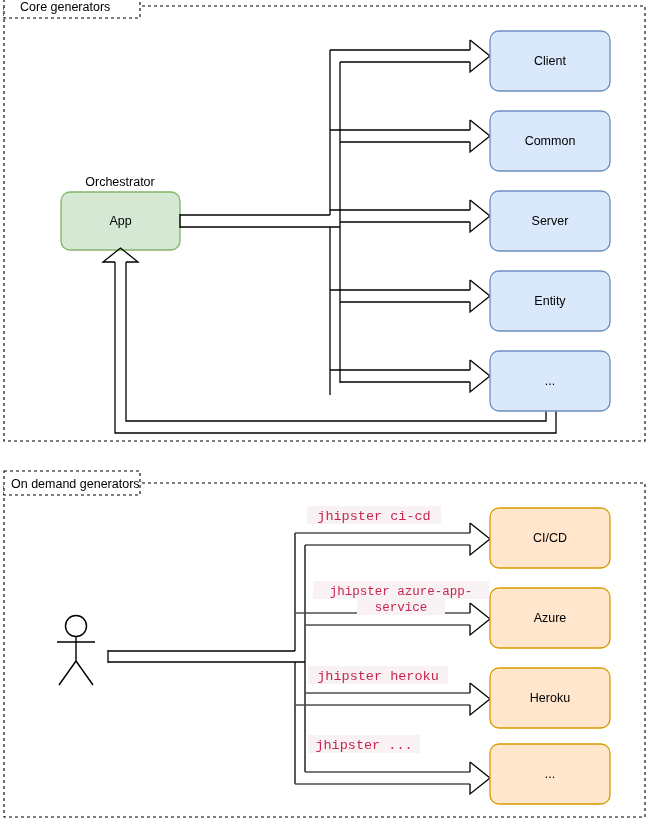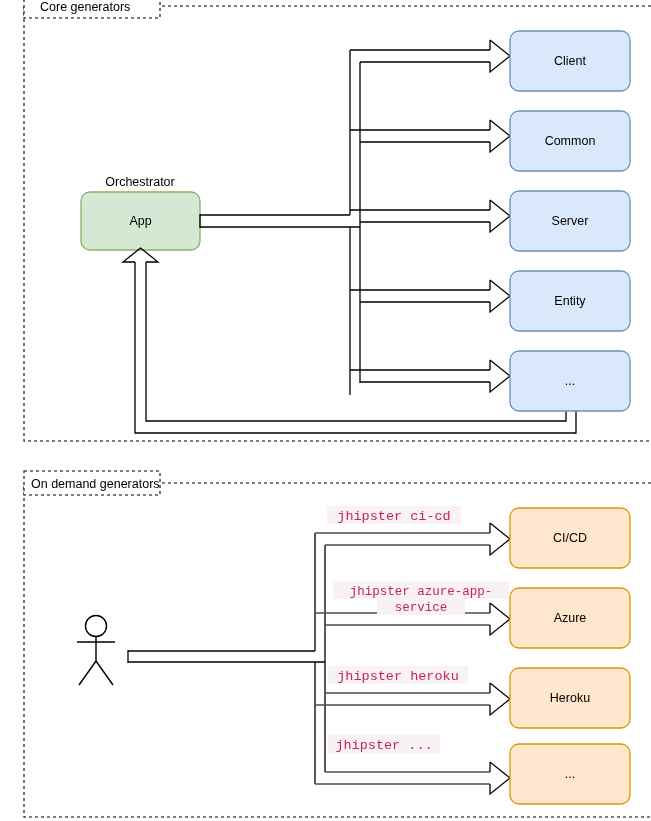--- a/index.html
+++ b/index.html
@@ -10,21 +10,20 @@
   body {
     width: 651px;
     height: 821px;
     font-family: "Liberation Sans", sans-serif;
     overflow: hidden;
   }
   #diagram-root {
     position: relative;
     width: 539px;
     height: 821px;
-    margin-left: 20px;
   }
   svg.layer {
     position: absolute;
     top: 0;
     left: 0;
     width: 651px;
     height: 821px;
   }
   .group-label-text {
     font-family: "Liberation Sans", sans-serif;

